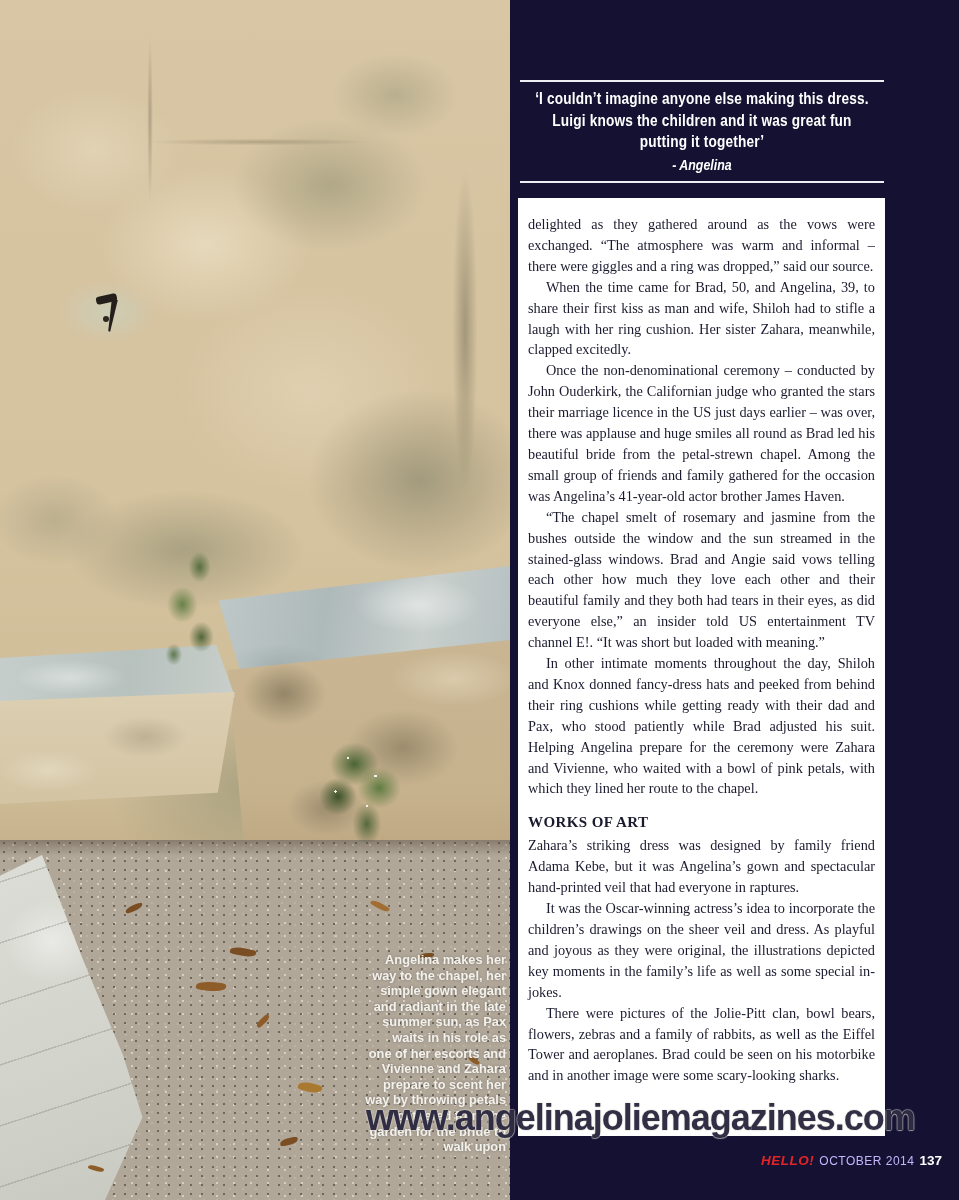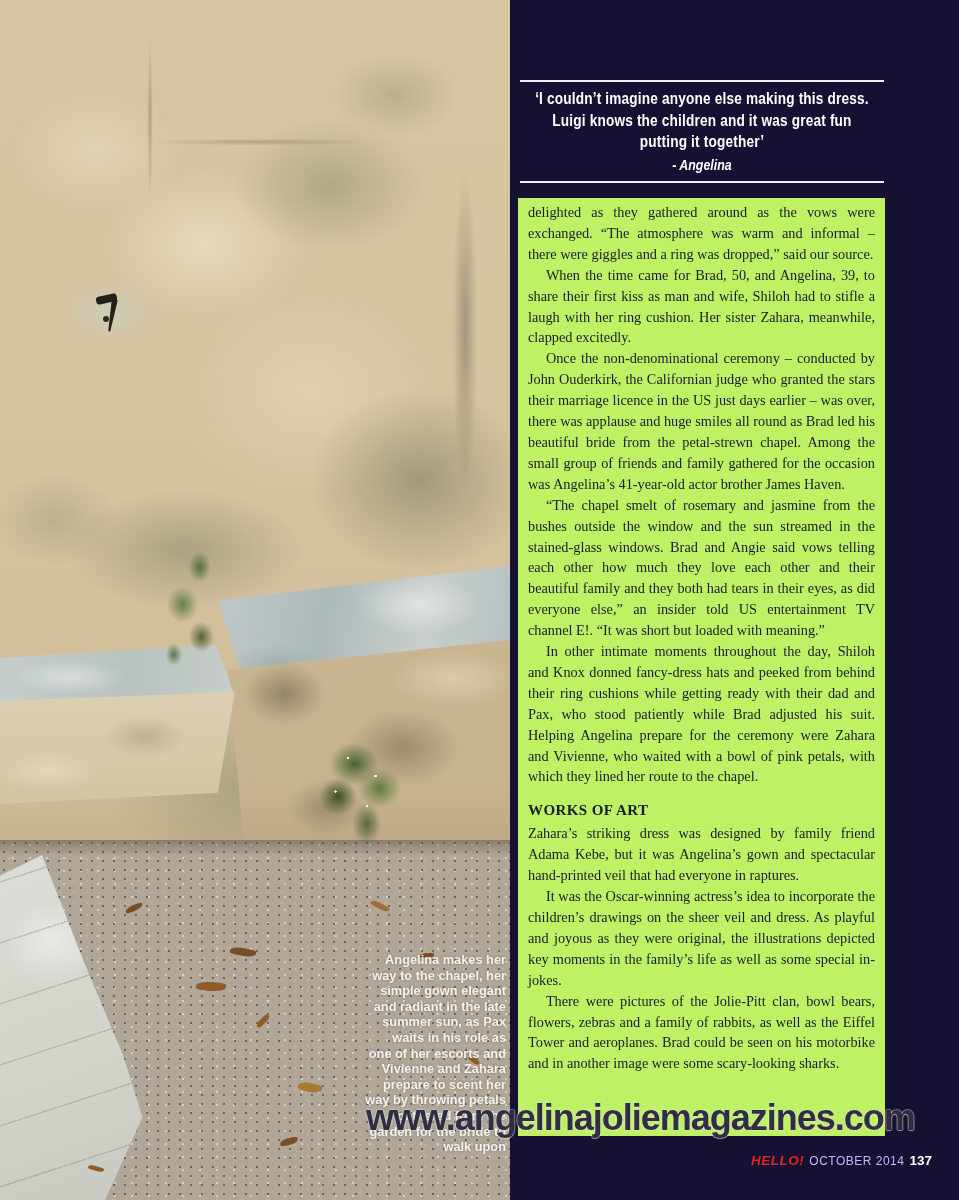--- a/index.html
+++ b/index.html
@@ -102,27 +102,27 @@
   
   .quote-box{position:absolute;left:520px;top:80px;width:364px;}
   .rule{height:2px;background:#edeff5;}
   .quote-inner{width:440px;transform:scaleX(0.827);transform-origin:0 50%;}
   .quote-text{margin:6px 0 1px;color:#fff;text-align:center;white-space:pre-line;
     font:bold 16.5px/21.5px "Liberation Sans",sans-serif;letter-spacing:.2px;}
   .quote-attr{margin:2px 0 7px;color:#fff;text-align:center;
     font:italic bold 15px/19px "Liberation Sans",sans-serif;}
   
   .article{position:absolute;left:518px;top:198px;width:367px;height:938px;
-    background:#bef264;box-sizing:border-box;padding:4px 10px 0 10px;overflow:hidden;
+    background:#ffffff;box-sizing:border-box;padding:16px 10px 0 10px;overflow:hidden;
     color:#1b1b2f;font-family:"Liberation Serif",serif;}
   .para{margin:0;font-size:14.3px;line-height:20.9px;text-align:justify;}
   .para.indent{text-indent:1.25em;font-family:Liberation Serif, serif;}
   .works-heading{margin:13px 0 3px;font:bold 15px/20px "Liberation Serif",serif;letter-spacing:.4px;}
   
-  .footer{position:absolute;right:27px;top:1153px;display:flex;align-items:baseline;gap:5px;z-index:30;}
+  .footer{position:absolute;right:17px;top:1153px;display:flex;align-items:baseline;gap:5px;z-index:30;}
   .hello-logo{color:#e42329;font:italic bold 13.5px "Liberation Sans",sans-serif;letter-spacing:.5px;}
   .issue-date{color:#c4b5fd;font:12px "Liberation Sans",sans-serif;letter-spacing:.5px;}
   .page-number{color:#ffffff;font:bold 13.5px "Liberation Sans",sans-serif;}
   .watermark{position:absolute;left:366px;top:1097px;z-index:20;white-space:nowrap;
     color:rgba(24,21,48,.88);
     font:bold 36px "Liberation Sans",sans-serif;letter-spacing:-1px;
     text-shadow:0 1px 1px rgba(226,224,214,.6),0 -1px 1px rgba(226,224,214,.4),
       1px 0 1px rgba(226,224,214,.4),-1px 0 1px rgba(226,224,214,.4);}
 </style>
 </head>

